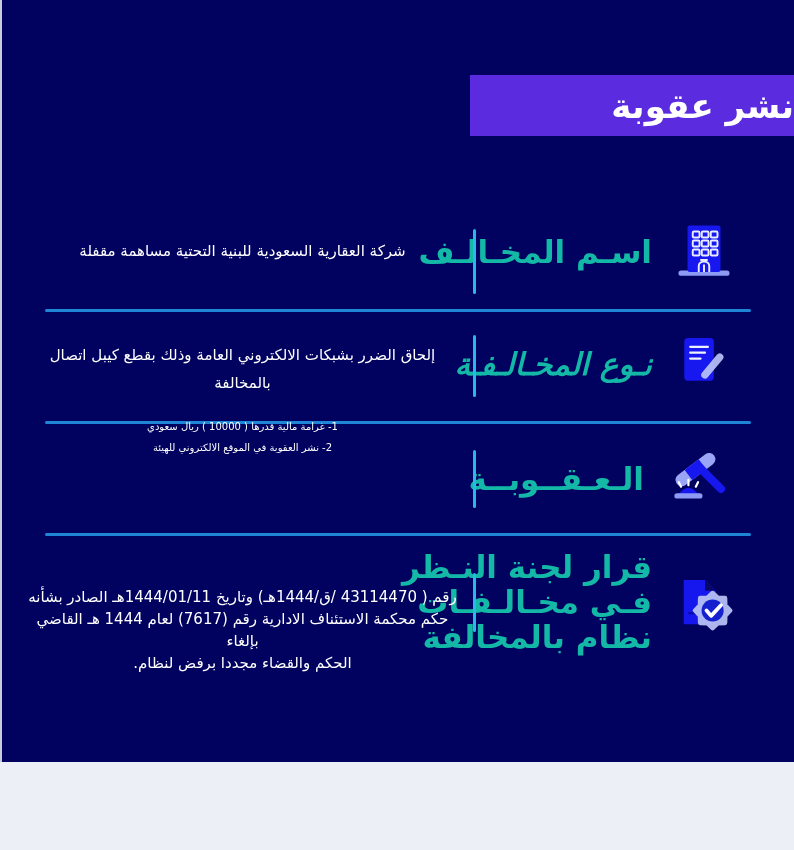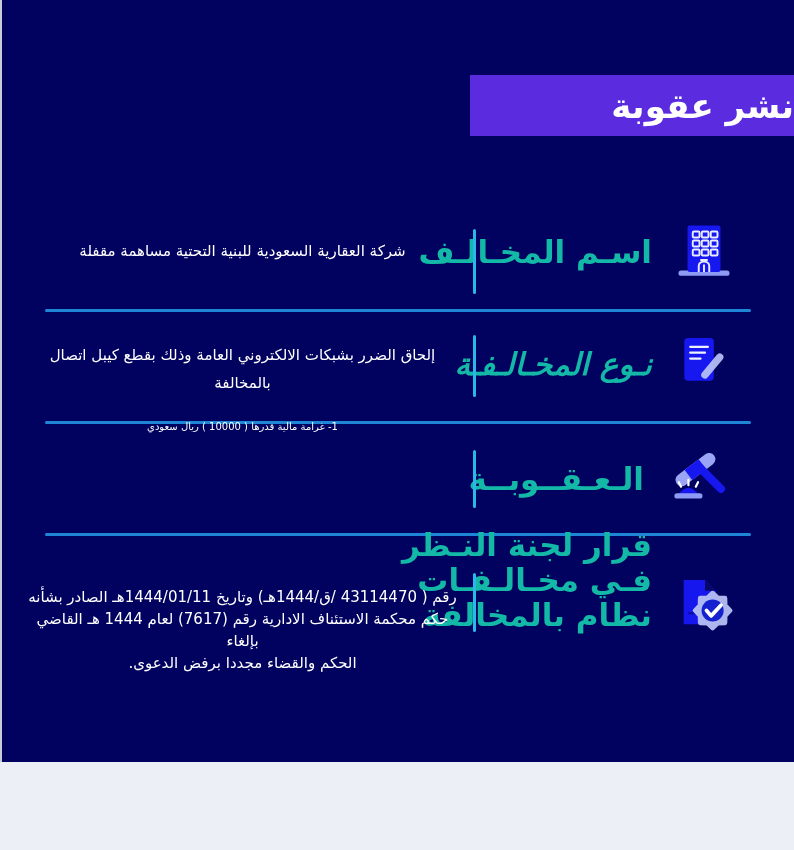--- a/index.html
+++ b/index.html
@@ -16,21 +16,21 @@
   }
   .banner span{color:#ffffff;font-size:34px;font-weight:bold;direction:rtl;}
   
   .row-label{
     position:absolute;right:142px;color:#14b8a6;font-weight:bold;font-size:31px;
     direction:rtl;white-space:nowrap;
   }
   .label-r1{top:234px;}
   .label-r2{top:346px;font-style:italic;}
   .label-r3{top:461px;right:150px;}
-  .label-r4{top:528px;line-height:35px;text-align:right;}
+  .label-r4{top:550px;line-height:35px;text-align:right;}
   .label-r4 span{display:block;}
   
   .vdiv{position:absolute;right:318px;width:3px;background:#2ab7e9;border-radius:2px;}
   .vdiv-r1{top:229px;height:65px;}
   .vdiv-r2{top:335px;height:62px;}
   .vdiv-r3{top:450px;height:58px;}
   .vdiv-r4{top:573px;height:59px;}
   
   .hline{position:absolute;left:45px;width:706px;height:3px;background:#1e86d6;border-radius:2px;}
   .hline-1{top:309px;}
@@ -123,20 +123,21 @@
         <path d="M23,52 l-3,-6"></path>
           <path d="M33,50 l0,-7"></path>
           <path d="M43,52 l3,-6"></path>
       </g>
     </svg>
   </div>
   <div class="row-label label-r3">الـعـقــوبــة</div>
   <div class="vdiv vdiv-r3"></div>
   <div class="row-content content-r3">
     <span>1- غرامة مالية قدرها ( 10000 ) ريال سعودي</span>
+    <span>2-  نشر العقوبة في الموقع الالكتروني للهيئة</span>
   </div>
 
   <div class="hline hline-3"></div>
 
   <div class="row-icon icon-r4">
     <svg width="70" height="67" viewBox="0 0 92 88">
       <path d="M18,8 h28 l14,14 v44 h-42 z" fill="#1616ef"></path>
       <path d="M46,8 l14,14 h-14 z" fill="#08086b"></path>
       <rect x="24" y="50" width="12" height="3" fill="#0b0ca8"></rect>
       <polygon points="79,48 72.6,54.9 72.3,64.3 62.9,64.6 56,71 49.1,64.6 39.7,64.3 39.4,54.9 33,48 39.4,41.1 39.7,31.7 49.1,31.4 56,25 62.9,31.4 72.3,31.7 72.6,41.1" fill="#b6c0f4" stroke="#b6c0f4" stroke-width="6" stroke-linejoin="round" opacity="0.95"></polygon>
@@ -146,21 +147,21 @@
   </div>
   <div class="row-label label-r4">
     <span>قرار لجنة النـظر</span>
     <span>فـي مخـالـفـات</span>
     <span>نظام بالمخالفة</span>
   </div>
   <div class="vdiv vdiv-r4"></div>
   <div class="row-content content-r4">
     <span>رقم ( 43114470 /ق/1444هـ) وتاريخ 1444/01/11هـ الصادر بشأنه</span>
     <span>حكم محكمة الاستئناف الادارية رقم (7617) لعام 1444 هـ القاضي بإلغاء</span>
-    <span>الحكم والقضاء مجددا برفض الدعوى.</span>
+    <span>الحكم والقضاء مجددا برفض لنظام.</span>
   </div>
 
   <div class="footer">
     
     
     
     
     
   </div>
 </div>

